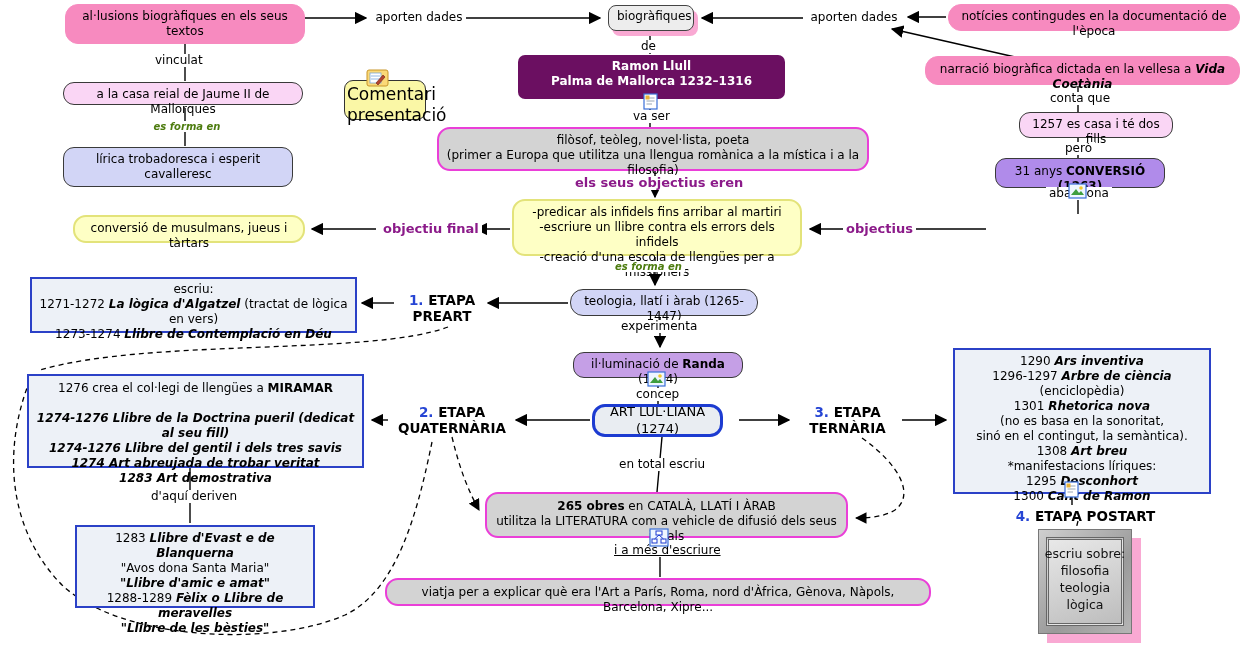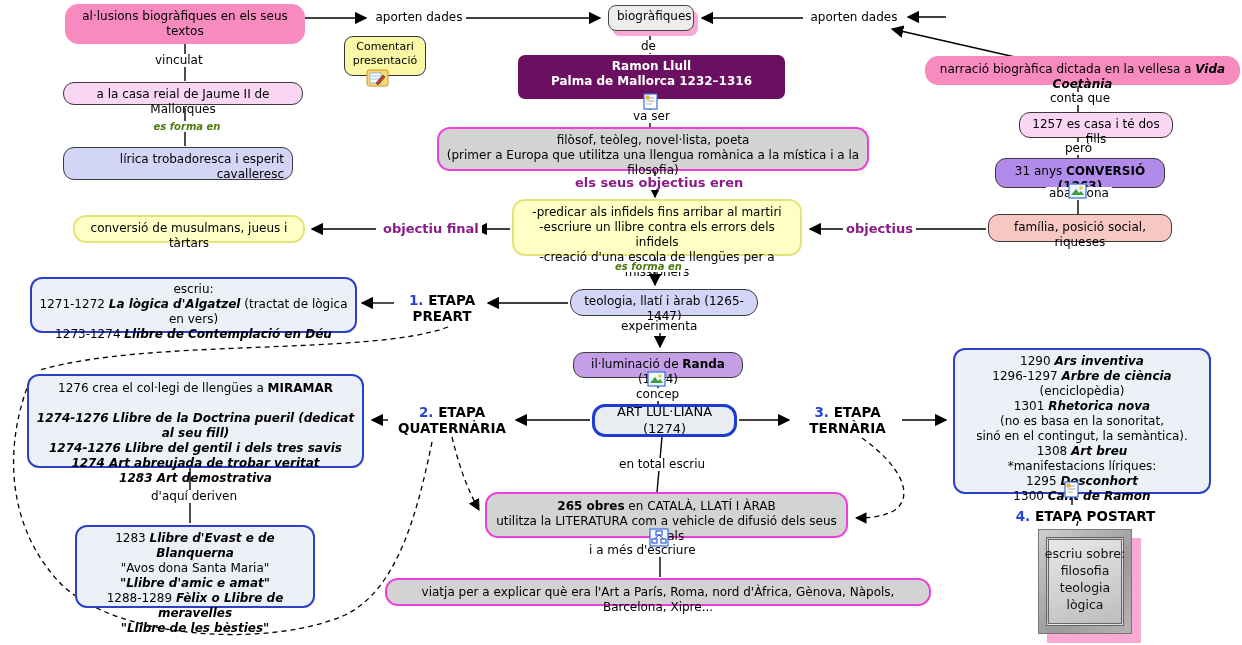--- a/index.html
+++ b/index.html
@@ -11,24 +11,24 @@
   .lbl{position:absolute;z-index:4;background:#fff;padding:0 3px;white-space:nowrap;
        text-align:center;line-height:1.1;}
   .pink{background:#F78ABF;border:1px solid #F78ABF;border-radius:13px;}
   .palepink{background:#FAD6F5;border:1px solid #3a3a3a;}
   .lav{background:#D2D5F6;border:1px solid #3a3a3a;}
   .purp{background:#B08BEA;border:1.5px solid #3a3a3a;}
   .lpurp{background:#C59FE6;border:1px solid #3a3a3a;}
   .salmon{background:#F7C7C1;border:1px solid #3a3a3a;}
   .yellow{background:#FEFFC5;border:2px solid #E3E37A;border-radius:13px;}
   .graymag{background:#D3D3D3;border:2.5px solid #EA3FD8;border-radius:13px;}
-  .bluebox{background:#EDF1F7;border:2px solid #2B41C7;border-radius:12px;}
+  .bluebox{background:#EDF1F7;border:2px solid #2B41C7;border-radius:0;}
   .gray-shadow{background:#EDEDED;border:1.5px solid #444;border-radius:8px;
                box-shadow:4px 5px 0 #F9A9D3;}
-  .comentari{background:#FAF7A6;border:1.3px solid #333;border-radius:9px;font-size:11px;}
+  .comentari{background:#FAF7A6;border:1.3px solid #333;border-radius:9px;font-size:17px;margin-top:44px;}
   .ramon{background:#6B0F61;color:#fff;font-weight:bold;font-size:12px;border-radius:7px;
          display:flex;flex-direction:column;}
   .artbox{background:#E9EDF2;border:3px solid #1C3BD1;border-radius:13px;font-size:13px;
           display:flex;align-items:center;justify-content:center;}
   .rel{color:#8B1A89;font-weight:bold;font-size:13px;}
   .blue-rel{color:#4d7c0f;font-weight:bold;font-size:10px;font-style:italic;}
   .etapa{position:absolute;z-index:4;font-weight:bold;font-size:13.5px;text-align:center;line-height:1.2;}
   .etapa-num{color:#2645D4;}
   .seg-b{font-weight:bold;}
   .seg-bi{font-weight:bold;font-style:italic;}
@@ -89,37 +89,38 @@
     <path d="M452,437 C 460,470 468,490 479,510" marker-end="url(#ah)"></path>
     <path d="M862,438 C 900,465 915,495 895,510 C 884,517 868,518 856,518" marker-end="url(#ah)"></path>
     <line x1="1078" y1="521" x2="1076" y2="529"></line>
   </g>
 </svg>
 
 <div class="node pink" style="left:65px;top:4px;width:240px;height:40px;">al·lusions biogràfiques en els seus textos</div>
 <div class="lbl" style="left:372px;top:11px;width:88px;">aporten dades</div>
 <div class="node gray-shadow" style="left:608px;top:5px;width:86px;height:26px;padding-top:3px;">biogràfiques</div>
 <div class="lbl" style="left:806px;top:11px;width:90px;">aporten dades</div>
+<div class="node pink" style="left:948px;top:4px;width:292px;height:27px;padding:4px 4px;">notícies contingudes en la documentació de l'època</div>
 
 <div class="node comentari" style="left:344px;top:36px;width:82px;height:40px;padding:3px 2px;">Comentari presentació</div>
 <div class="icon" style="left:366px;top:69px;">
   <svg width="24" height="19">
         <rect x="1" y="1" width="21" height="16" rx="2" fill="#FBD977" stroke="#C8962B"></rect>
         <rect x="4" y="4" width="11" height="10" fill="#fff" stroke="#7aa7d8" stroke-width="0.8"></rect>
         <line x1="5" y1="7" x2="14" y2="7" stroke="#93b9e6"></line>
         <line x1="5" y1="10" x2="14" y2="10" stroke="#93b9e6"></line>
         <path d="M10,14 L17,6 L19,8 L12,16 z" fill="#b5452f" stroke="#7a2b1c" stroke-width="0.7"></path>
       </svg>
 </div>
 
 <div class="lbl" style="left:152px;top:54px;">vinculat</div>
 
 <div class="node palepink" style="left:63px;top:82px;width:240px;height:23px;padding-top:4px;">a la casa reial de Jaume II de Mallorques</div>
 <div class="lbl blue-rel" style="left:105px;top:121px;width:158px;">es forma en</div>
-<div class="node lav" style="left:63px;top:147px;width:230px;height:33px;padding-top:4px;text-align:right;">lírica trobadoresca i esperit cavalleresc</div>
+<div class="node lav" style="left:63px;top:147px;width:230px;height:40px;padding-top:4px;">lírica trobadoresca i esperit cavalleresc</div>
 
 <div class="lbl" style="left:638px;top:40px;">de</div>
 <div class="node ramon" style="left:518px;top:55px;width:267px;height:44px;">
       <div><span class="seg-b">Ramon Llull</span></div>
       <div><span class="seg-b">Palma de Mallorca 1232–1316</span></div>
     </div>
 <div class="icon" style="left:643px;top:93px;">
   <svg width="16" height="18">
         <rect x="1" y="1" width="13" height="15" fill="#fff" stroke="#3a6fd8" stroke-width="1.2"></rect>
         <line x1="3.5" y1="5" x2="11.5" y2="5" stroke="#9aa7b5"></line>
@@ -145,21 +146,20 @@
       <div><span>31 anys </span><span class="seg-b">CONVERSIÓ (1263)</span></div>
     </div>
 <div class="icon" style="left:1068px;top:183px;">
   <svg width="19" height="16">
         <rect x="1" y="1" width="17" height="14" fill="#eef6ff" stroke="#3a6fd8" stroke-width="1.2"></rect>
         <path d="M3,12 L8,6 L11,10 L13,8 L16,12 z" fill="#3f9e3f"></path>
         <circle cx="13" cy="5" r="1.8" fill="#f0c82e"></circle>
       </svg>
 </div>
 <div class="lbl" style="left:1046px;top:187px;">abandona</div>
-<div class="node salmon" style="left:988px;top:214px;width:184px;height:28px;padding-top:5px;">família, posició social, riqueses</div>
 
 <div class="lbl rel" style="left:572px;top:176px;">els seus objectius eren</div>
 <div class="node yellow" style="left:512px;top:199px;width:290px;height:57px;padding:4px 4px;">
       <div><span>-predicar als infidels fins arribar al martiri</span></div>
       <div><span>-escriure un llibre contra els errors dels infidels</span></div>
       <div><span>-creació d'una escola de llengües per a missioners</span></div>
     </div>
 <div class="lbl rel" style="left:843px;top:222px;">objectius</div>
 <div class="lbl rel" style="left:380px;top:222px;">objectiu final</div>
 <div class="node yellow" style="left:73px;top:215px;width:232px;height:28px;padding-top:4px;">conversió de musulmans, jueus i tàrtars</div>
@@ -171,21 +171,21 @@
       <div><span>il·luminació de </span><span class="seg-b">Randa</span><span> (1274)</span></div>
     </div>
 <div class="icon" style="left:647px;top:371px;">
   <svg width="19" height="16">
         <rect x="1" y="1" width="17" height="14" fill="#eef6ff" stroke="#3a6fd8" stroke-width="1.2"></rect>
         <path d="M3,12 L8,6 L11,10 L13,8 L16,12 z" fill="#3f9e3f"></path>
         <circle cx="13" cy="5" r="1.8" fill="#f0c82e"></circle>
       </svg>
 </div>
 <div class="lbl" style="left:633px;top:388px;">concep</div>
-<div class="node artbox" style="left:592px;top:404px;width:145px;height:33px;">ART LUL·LIANA (1274)</div>
+<div class="node artbox" style="left:592px;top:404px;width:131px;height:33px;">ART LUL·LIANA (1274)</div>
 
 <div class="etapa" style="left:396px;top:292px;width:92px;"><span class="etapa-num">1.</span> <span>ETAPA PREART</span></div>
 <div class="etapa" style="left:388px;top:404px;width:128px;"><span class="etapa-num">2.</span> <span>ETAPA QUATERNÀRIA</span></div>
 <div class="etapa" style="left:795px;top:404px;width:105px;"><span class="etapa-num">3.</span> <span>ETAPA TERNÀRIA</span></div>
 <div class="etapa" style="left:1013px;top:508px;width:145px;"><span class="etapa-num">4.</span> <span>ETAPA POSTART</span></div>
 
 <div class="node bluebox" style="left:30px;top:277px;width:327px;height:56px;padding:3px 6px;">
       <div><span>escriu:</span></div>
       <div><span>1271-1272 </span><span class="seg-bi">La lògica d'Algatzel</span><span> (tractat de lògica en vers)</span></div>
       <div><span>1273-1274 </span><span class="seg-bi">Llibre de Contemplació en Déu</span></div>
@@ -235,21 +235,21 @@
     </div>
 <div class="icon" style="left:649px;top:528px;">
   <svg width="20" height="19">
         <rect x="1" y="1" width="18" height="17" fill="#eef6ff" stroke="#3a6fd8" stroke-width="1.2"></rect>
         <rect x="7" y="3" width="6" height="4" fill="#fff" stroke="#1C3BD1"></rect>
         <rect x="3" y="11" width="5" height="4" fill="#fff" stroke="#1C3BD1"></rect>
         <rect x="12" y="11" width="5" height="4" fill="#fff" stroke="#1C3BD1"></rect>
         <path d="M10,7 L5.5,11 M10,7 L14.5,11" stroke="#1C3BD1" fill="none"></path>
       </svg>
 </div>
-<div class="lbl" style="left:586px;top:544px;">i a més d'escriure</div>
+<div class="lbl" style="left:611px;top:544px;text-decoration:underline;">i a més d'escriure</div>
 <div class="node graymag" style="left:385px;top:578px;width:546px;height:28px;padding-top:5px;">viatja per a explicar què era l'Art a París, Roma, nord d'Àfrica, Gènova, Nàpols, Barcelona, Xipre...</div>
 
 <div class="book" style="left:1038px;top:529px;width:92px;height:103px;">
   <div class="book-inner"></div>
   <div class="book-text">
         <div><span>escriu sobre:</span></div>
         <div><span>filosofia</span></div>
         <div><span>teologia</span></div>
         <div><span>lògica</span></div>
       </div>

